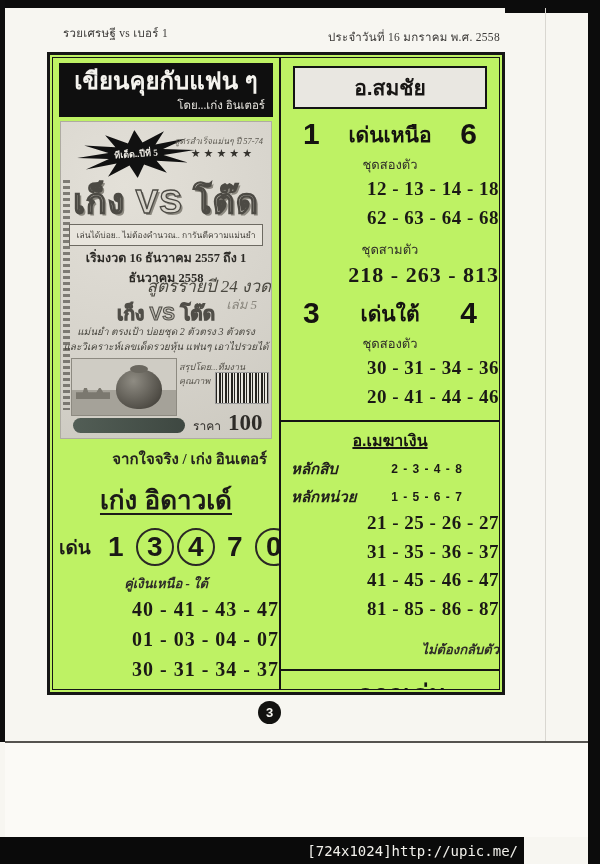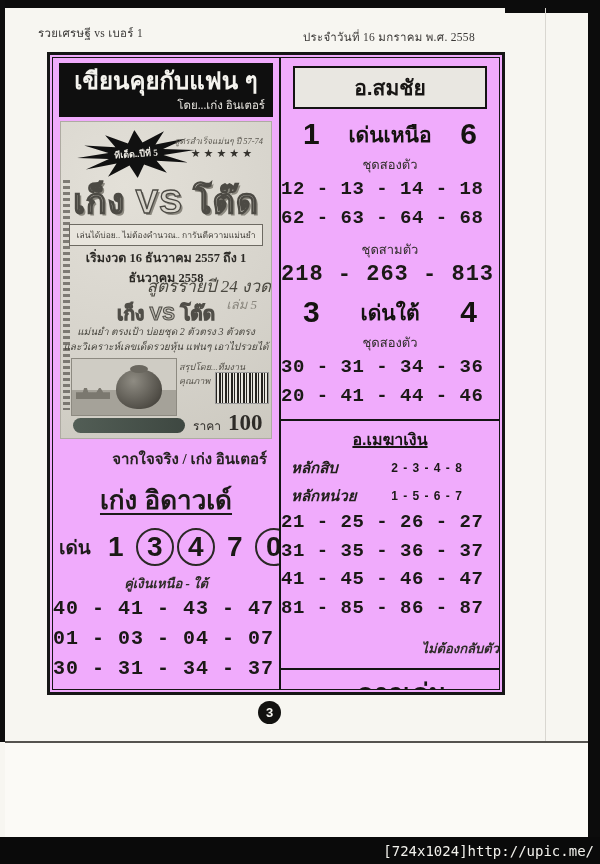--- a/index.html
+++ b/index.html
@@ -8,26 +8,26 @@
         box-shadow:0 0 6px rgba(0,0,0,.4);}
   
   .edge-top{position:absolute;left:0;top:0;width:600px;height:8px;background:#0c0c0c;}
   .edge-left{position:absolute;left:0;top:0;width:5px;height:742px;background:#0e0e0e;}
   .edge-right{position:absolute;left:588px;top:0;width:12px;height:864px;background:#0c0c0c;}
   .edge-tr{position:absolute;left:505px;top:0;width:95px;height:13px;background:#0c0c0c;}
   .fold-line{position:absolute;left:545px;top:8px;width:1px;height:734px;background:#d9d7d1;}
   .page-bottom-line{position:absolute;left:5px;top:741px;width:583px;height:2px;background:#55534f;}
   .below-strip{position:absolute;left:5px;top:743px;width:583px;height:94px;background:#fbfaf6;}
 
-  .hdr{position:absolute;top:24px;font-size:11.5px;color:#3c3a38;letter-spacing:.3px;}
+  .hdr{position:absolute;top:24px;font-size:11.5px;color:#3c3a38;letter-spacing:.3px;margin-left:25px;}
   .hdr-left{left:38px;}
   .hdr-right{left:303px;top:28px;}
 
   .main-box{position:absolute;left:47px;top:52px;width:458px;height:643px;
-            border:3px solid #161616;background:#f0abfc;box-sizing:border-box;padding-left:27px;}
+            border:3px solid #161616;background:#bef264;box-sizing:border-box;padding-left:27px;}
   .main-inner{position:absolute;inset:2px;border:1px solid #161616;display:flex;overflow:hidden;}
   .col-left{width:226px;overflow:hidden;}
   .col-div{width:2px;background:#141414;}
   .col-right{flex:1;overflow:hidden;}
 
   
   .lc-header{margin:5px 6px 4px 6px;background:#0f0f0f;padding:5px 8px 3px 8px;}
   .lc-title{color:#f4f3ee;font-family:"Liberation Sans","DejaVu Sans",sans-serif;
             font-weight:bold;font-size:24px;text-align:center;line-height:1.1;}
   .lc-byline{color:#e8e6e0;font-size:11.5px;text-align:right;margin-top:2px;}
@@ -84,21 +84,21 @@
         text-underline-offset:4px;text-decoration-thickness:2px;}
   .den-row{display:flex;align-items:center;margin:8px 2px 0 6px;}
   .den-label{font-weight:bold;font-size:19px;color:#1c1a18;margin-right:8px;
         font-family:"Liberation Sans","DejaVu Sans",sans-serif;}
   .den-digits{display:flex;gap:3px;align-items:center;}
   .den-digit{width:34px;height:34px;display:flex;align-items:center;justify-content:center;
         font-family:"Liberation Sans","DejaVu Sans",sans-serif;font-weight:bold;font-size:28px;color:#1b1916;}
   .den-digit.circled{border:2px solid #2a2825;border-radius:50%;}
   .small-label{text-align:center;font-size:13px;color:#2e2c28;margin-top:7px;}
   .small-label.it{font-style:italic;font-weight:bold;}
-  .numrow{text-align:left;font-family:Liberation Mono, monospace;
+  .numrow{text-align:right;font-family:Liberation Serif, serif;
         font-weight:bold;color:#1b1916;}
   .numrow.n20{font-size:20px;line-height:1.5;letter-spacing:1px;}
   .numrow.n19{font-size:19px;line-height:1.5;letter-spacing:.5px;}
   .numrow.n22{font-size:22px;letter-spacing:1px;margin-top:2px;}
 
   
   .rc-head{margin:8px 12px 0 12px;border:2px solid #141414;background:#e9e7e1;
         text-align:center;font-family:"Liberation Sans","DejaVu Sans",sans-serif;
         font-weight:bold;font-size:21px;color:#181614;padding:3px 0;}
   .den-line{display:flex;align-items:center;justify-content:space-between;margin:8px 22px 0 22px;}
@@ -115,21 +115,21 @@
         font-weight:bold;font-size:12px;letter-spacing:1px;color:#1b1916;}
 
   .star-sec{position:relative;height:132px;margin-top:2px;}
   .star-title{position:absolute;left:76px;top:0px;font-family:"Liberation Sans","DejaVu Sans",sans-serif;
         font-weight:bold;font-size:26px;color:#161412;}
 
   .page-circle{position:absolute;left:258px;top:701px;width:23px;height:23px;border-radius:50%;
         background:#121210;color:#f5f4ef;display:flex;align-items:center;justify-content:center;
         font-size:13px;font-weight:bold;font-family:"Liberation Sans","DejaVu Sans",sans-serif;}
 
-  .wm-bar{position:absolute;left:0;top:837px;width:600px;height:27px;background:#0a0a0a;
+  .wm-bar{position:absolute;left:0;top:837px;width:524px;height:27px;background:#0a0a0a;
         display:flex;align-items:center;justify-content:flex-end;padding-right:6px;box-sizing:border-box;}
   .wm-text{color:#f2f1ec;font-size:14px;font-family:"DejaVu Sans Mono","Liberation Mono",monospace;}
 </style>
 </head>
 <body>
 
 <div class="page">
 
   <div class="edge-top"></div>
   <div class="edge-left"></div>

